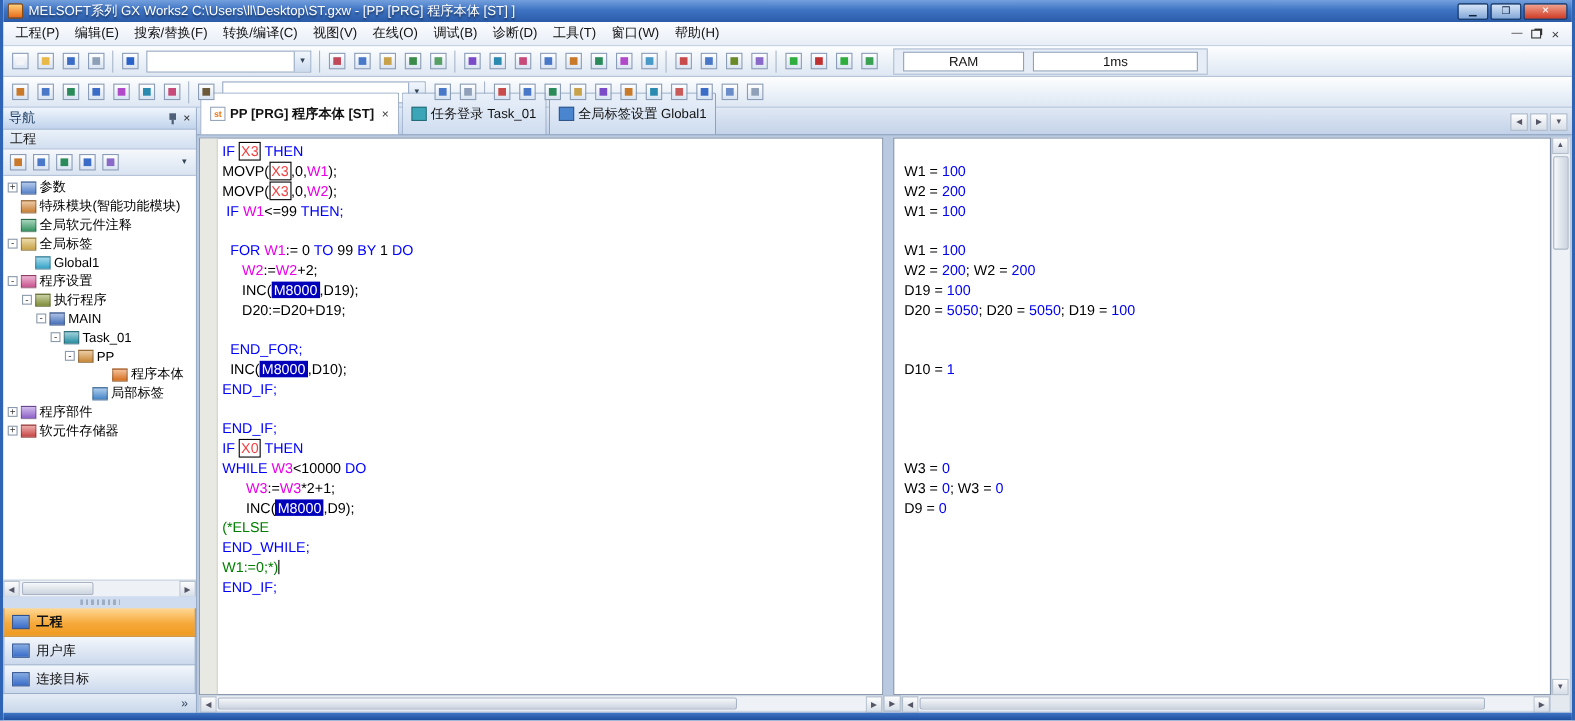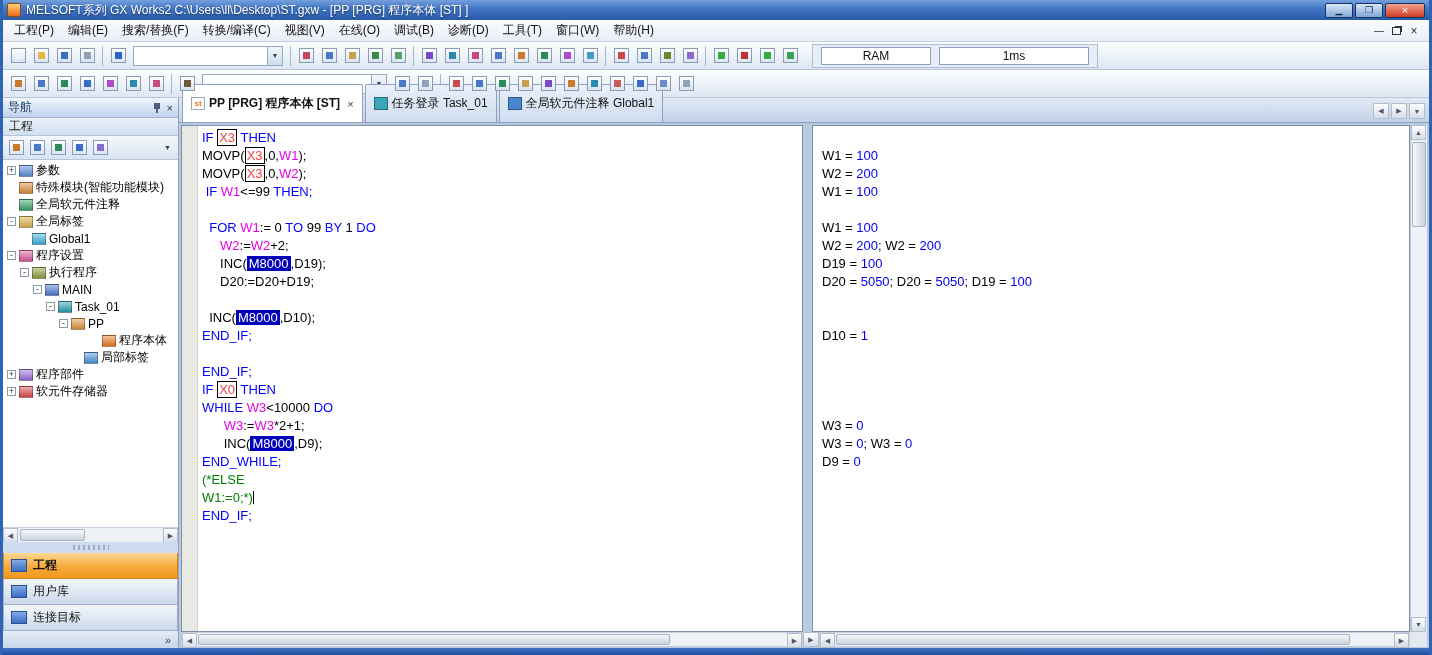--- a/index.html
+++ b/index.html
@@ -434,21 +434,21 @@
               <div class="tab-icon">st</div>
               <span>PP [PRG] 程序本体 [ST]</span>
               <span class="tab-close">×</span>
             </div>
             <div class="tab">
               <div class="tab-icon" style="background: rgb(58, 166, 184); border-color: rgba(0, 0, 0, 0.35);"></div>
               <span>任务登录 Task_01</span>
             </div>
             <div class="tab">
               <div class="tab-icon" style="background: rgb(74, 134, 208); border-color: rgba(0, 0, 0, 0.35);"></div>
-              <span>全局软元件注释 Global1</span>
+              <span>全局标签设置 Global1</span>
             </div>
           </div>
         <div class="tab-nav">
           <div class="sc-btn">◀</div>
           <div class="sc-btn">▶</div>
           <div class="sc-btn">▼</div>
         </div>
       </div>
 
       <div class="panes">
@@ -458,30 +458,31 @@
               <div class="code-line"><span class="tok-k">IF </span><span class="tok-b">X3</span><span class="tok-k"> THEN</span></div>
               <div class="code-line"><span class="tok-p">MOVP(</span><span class="tok-b">X3</span><span class="tok-p">,0,</span><span class="tok-v">W1</span><span class="tok-p">);</span></div>
               <div class="code-line"><span class="tok-p">MOVP(</span><span class="tok-b">X3</span><span class="tok-p">,0,</span><span class="tok-v">W2</span><span class="tok-p">);</span></div>
               <div class="code-line"><span class="tok-p"> </span><span class="tok-k">IF </span><span class="tok-v">W1</span><span class="tok-p">&lt;=99 </span><span class="tok-k">THEN;</span></div>
               <div class="code-line">&nbsp;</div>
               <div class="code-line"><span class="tok-p">  </span><span class="tok-k">FOR </span><span class="tok-v">W1</span><span class="tok-p">:= 0 </span><span class="tok-k">TO</span><span class="tok-p"> 99 </span><span class="tok-k">BY</span><span class="tok-p"> 1 </span><span class="tok-k">DO</span></div>
               <div class="code-line"><span class="tok-p">     </span><span class="tok-v">W2</span><span class="tok-p">:=</span><span class="tok-v">W2</span><span class="tok-p">+2;</span></div>
               <div class="code-line"><span class="tok-p">     INC(</span><span class="tok-h">M8000</span><span class="tok-p">,D19);</span></div>
               <div class="code-line"><span class="tok-p">     D20:=D20+D19;</span></div>
               <div class="code-line">&nbsp;</div>
+              <div class="code-line"><span class="tok-p">  </span><span class="tok-k">END_FOR;</span></div>
               <div class="code-line"><span class="tok-p">  INC(</span><span class="tok-h">M8000</span><span class="tok-p">,D10);</span></div>
               <div class="code-line"><span class="tok-k">END_IF;</span></div>
               <div class="code-line">&nbsp;</div>
               <div class="code-line"><span class="tok-k">END_IF;</span></div>
               <div class="code-line"><span class="tok-k">IF </span><span class="tok-b">X0</span><span class="tok-k"> THEN</span></div>
               <div class="code-line"><span class="tok-k">WHILE </span><span class="tok-v">W3</span><span class="tok-p">&lt;10000 </span><span class="tok-k">DO</span></div>
               <div class="code-line"><span class="tok-p">      </span><span class="tok-v">W3</span><span class="tok-p">:=</span><span class="tok-v">W3</span><span class="tok-p">*2+1;</span></div>
               <div class="code-line"><span class="tok-p">      INC(</span><span class="tok-h">M8000</span><span class="tok-p">,D9);</span></div>
+              <div class="code-line"><span class="tok-c">(*ELSE</span></div>
               <div class="code-line"><span class="tok-k">END_WHILE;</span></div>
-              <div class="code-line"><span class="tok-c">(*ELSE</span></div>
               <div class="code-line"><span class="tok-c">W1:=0;*)</span><span class="caret"></span></div>
               <div class="code-line"><span class="tok-k">END_IF;</span></div>
             </div>
         </div>
         <div class="splitter"></div>
         <div class="watch-pane" id="watch-lines">
             <div class="code-line">&nbsp;</div>
             <div class="code-line"><span class="tok-p">W1 = </span><span class="tok-val">100</span></div>
             <div class="code-line"><span class="tok-p">W2 = </span><span class="tok-val">200</span></div>
             <div class="code-line"><span class="tok-p">W1 = </span><span class="tok-val">100</span></div>

